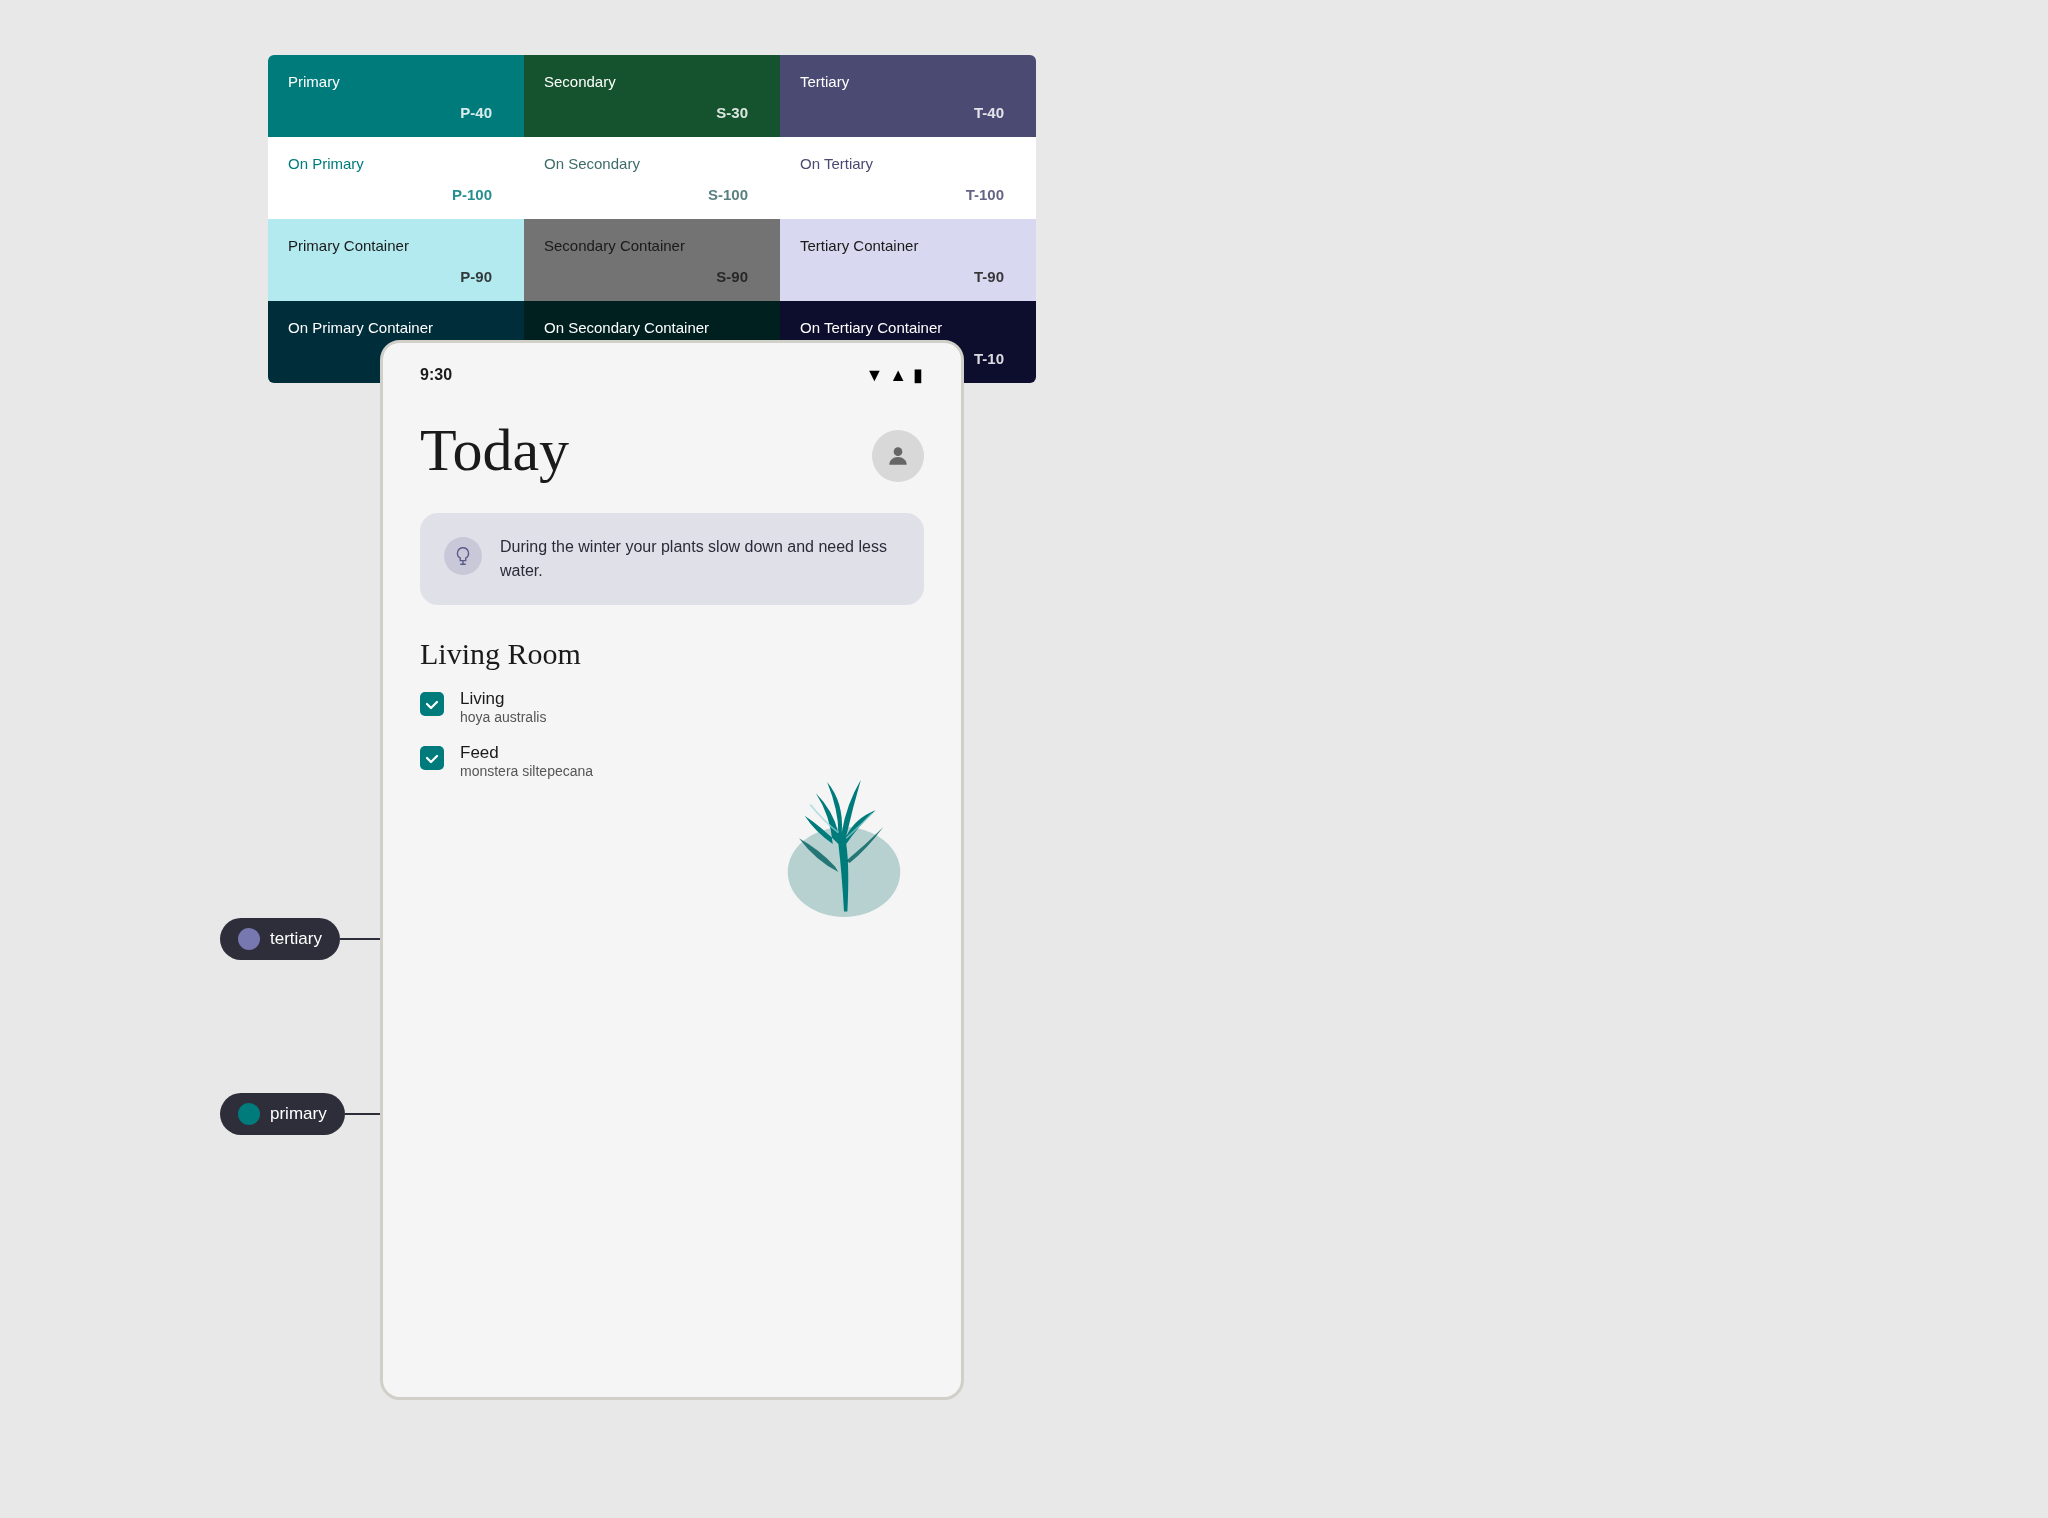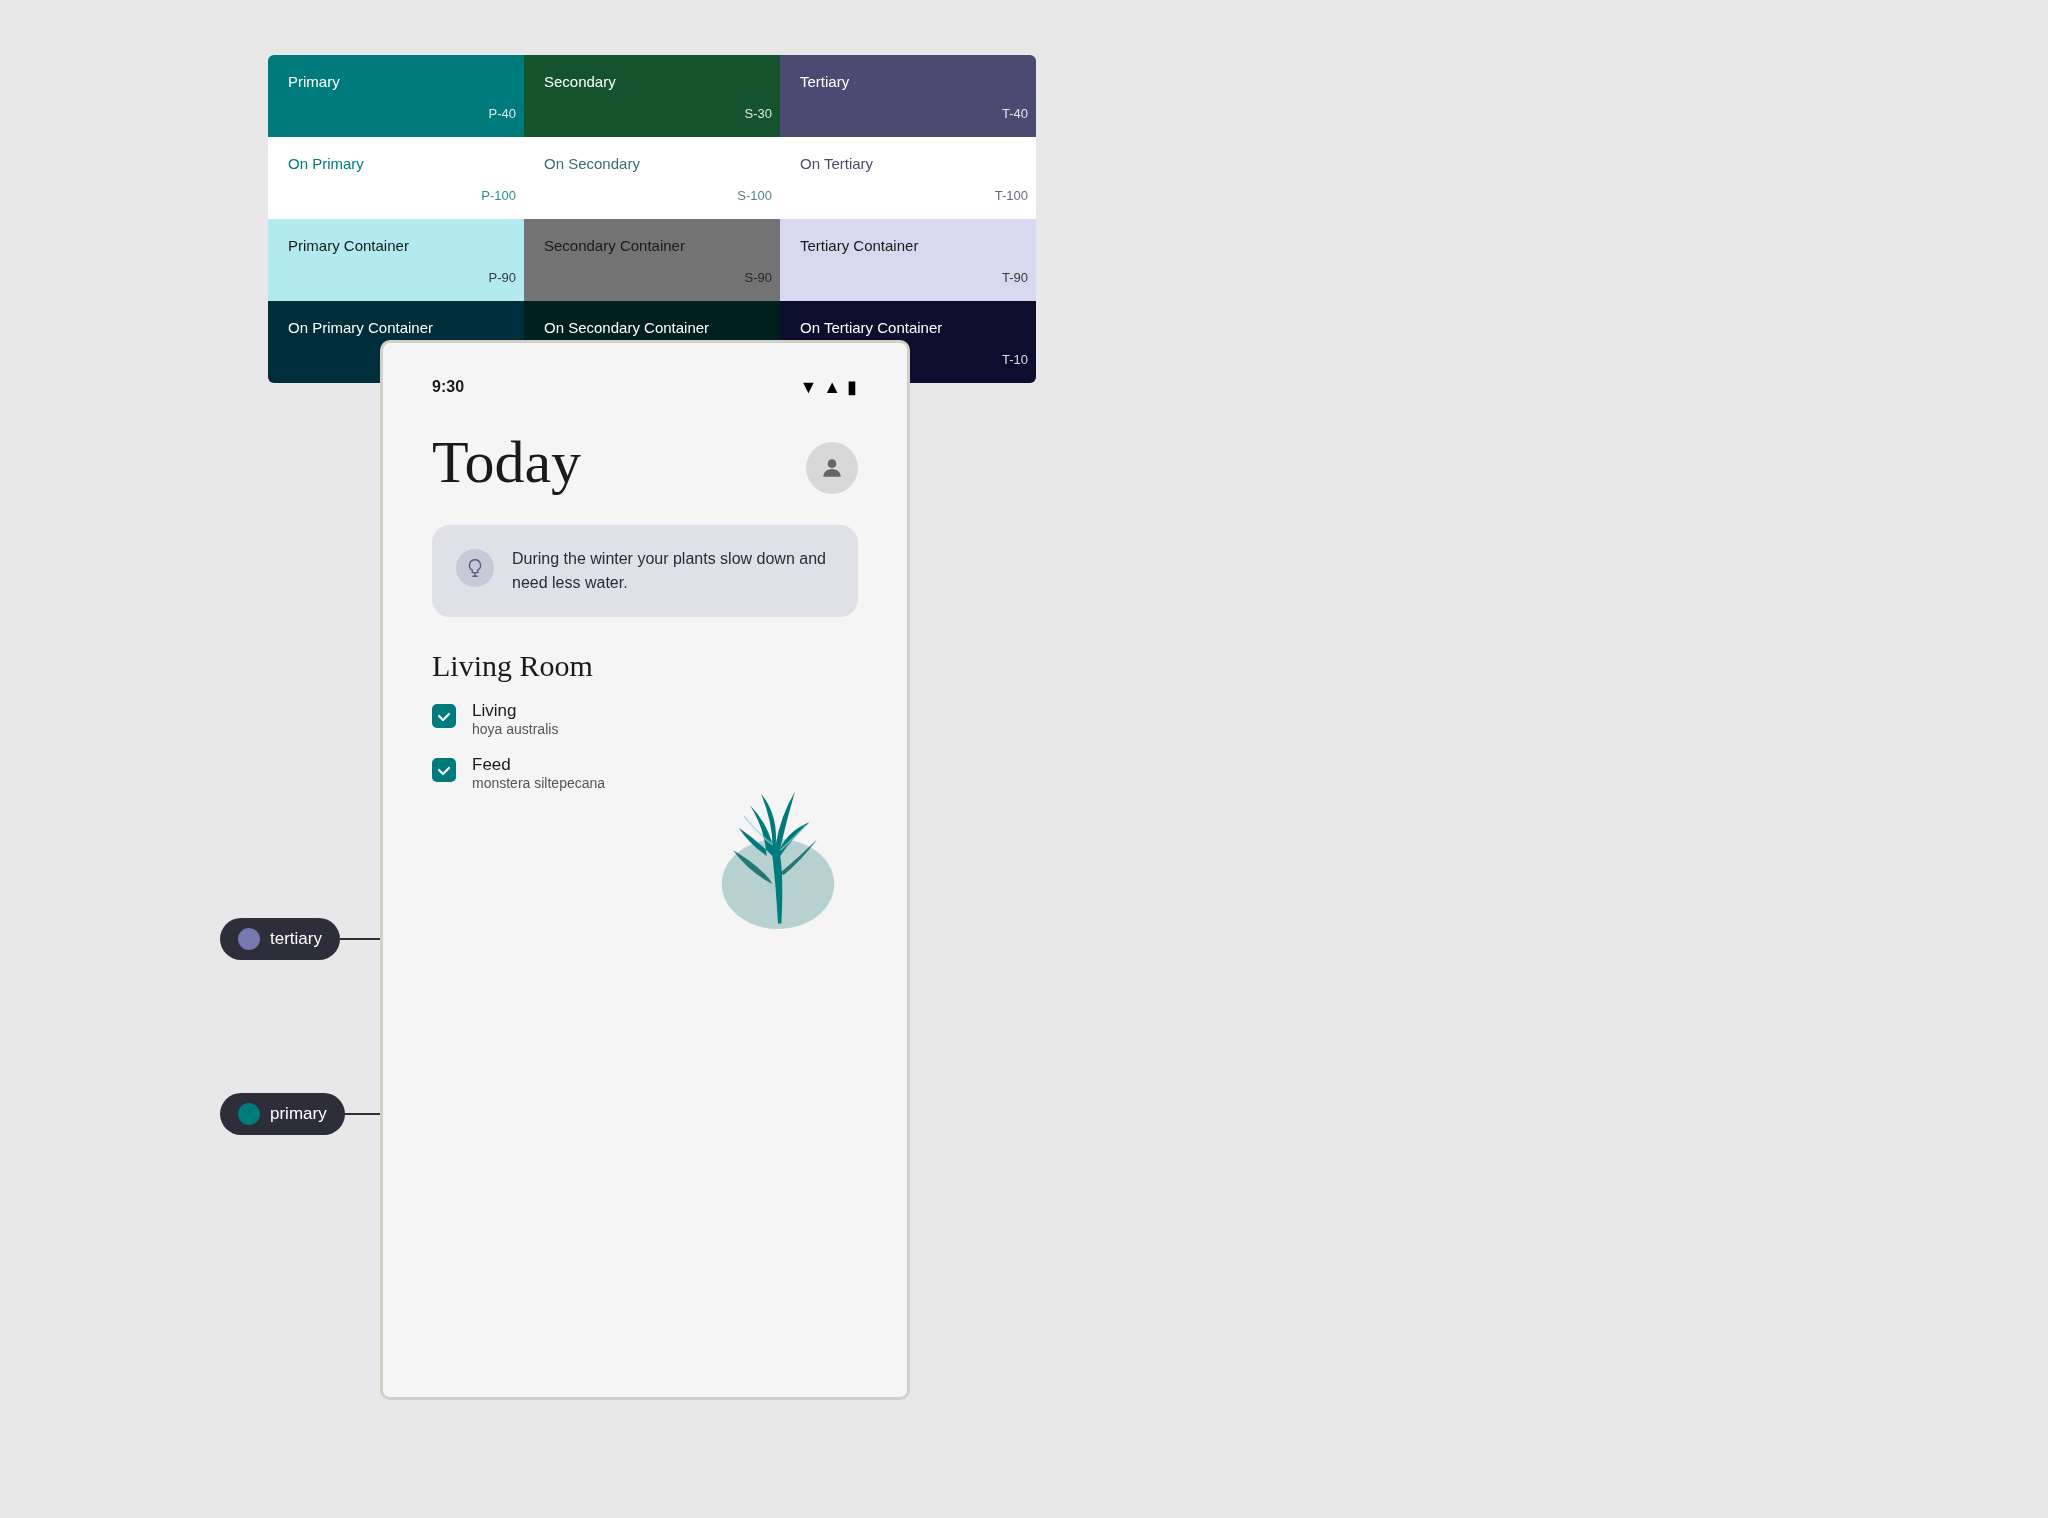--- a/index.html
+++ b/index.html
@@ -36,41 +36,42 @@
       justify-content: space-between;
       position: relative;
     }
 
     .color-cell .cell-label {
       font-size: 15px;
       font-weight: 500;
     }
 
     .color-cell .cell-code {
-      font-size: 13px;
+      font-size: 15px;
       position: absolute;
       bottom: 16px;
-      right: 8px;
+      right: 32px;
+      font-weight: bold;
     }
 
     
     .phone-section {
       position: absolute;
       top: 340px;
       left: 380px;
       width: 530px;
     }
 
     .phone-frame {
       background: #f5f5f5;
-      border-radius: 10px;
+      border-radius: 20px;
       border: 3px solid #d0cfc8;
       overflow: hidden;
-      padding: 13px;
-      width: 530px;
+      padding: 1px;
+      width: 584px;
       min-height: 1060px;
       position: relative;
     }
 
     .phone-status-bar {
       display: flex;
       justify-content: space-between;
       align-items: center;
       padding: 20px 36px 10px 36px;
       background: #f5f5f5;

